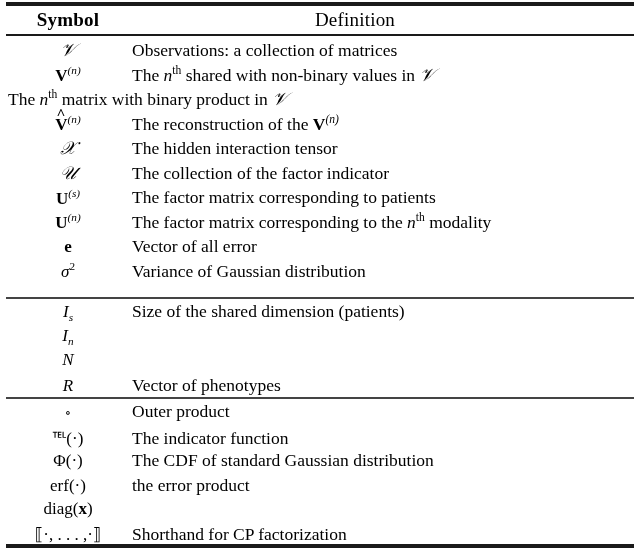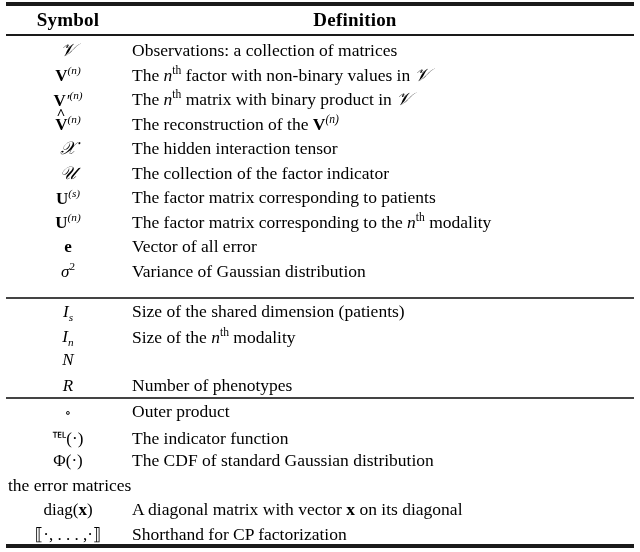--- a/index.html
+++ b/index.html
@@ -47,21 +47,21 @@
   .head-sym {
     width: 124px;
     text-align: center;
     font-weight: bold;
     font-size: 19px;
     letter-spacing: .2px;
   }
   .head-def {
     flex: 1;
     text-align: center;
-    font-weight: bold;
+    font-weight: normal;
     font-size: 19px;
     letter-spacing: .2px;
     padding-right: 54px;
   }
 
   .body-block {
     position: absolute;
     left: 6px;
     right: 6px;
   }
@@ -148,25 +148,24 @@
 
   <div class="body-block block-1">
 
     <div class="row">
       <div class="cell-sym"><span class="cal">𝒱</span></div>
       <div class="cell-def">Observations: a collection of matrices</div>
     </div>
 
     <div class="row">
       <div class="cell-sym"><span class="bfup">V</span><span class="sup"><span>(</span><span>n</span><span>)</span></span></div>
-      <div class="cell-def"><span>The </span><span class="ital">n</span><span class="sup upr">th</span><span> factor with non-binary values in </span><span class="cal">𝒱</span></div>
-    </div>
-
-    <div class="row">
-      <div class="cell-sym"><span class="bfup">V</span><span class="prime">′</span><span class="sup"><span>(</span><span>n</span><span>)</span></span></div>
+      <div class="cell-def"><span>The </span><span class="ital">n</span><span class="sup upr">th</span><span> shared with non-binary values in </span><span class="cal">𝒱</span></div>
+    </div>
+
+    <div class="row">
       <div class="cell-def"><span>The </span><span class="ital">n</span><span class="sup upr">th</span><span> matrix with binary product in </span><span class="cal">𝒱</span></div>
     </div>
 
     <div class="row">
       <div class="cell-sym"><span class="hat bfup"><span>V</span></span><span class="sup"><span>(</span><span>n</span><span>)</span></span></div>
       <div class="cell-def"><span>The reconstruction of the </span><span class="bfup">V</span><span class="sup"><span>(</span><span>n</span><span>)</span></span></div>
     </div>
 
     <div class="row">
       <div class="cell-sym"><span class="cal">𝒳</span></div>
@@ -204,30 +203,29 @@
 
   <div class="body-block block-2">
 
     <div class="row">
       <div class="cell-sym"><span class="ital">I</span><span class="sub">s</span></div>
       <div class="cell-def">Size of the shared dimension (patients)</div>
     </div>
 
     <div class="row">
       <div class="cell-sym"><span class="ital">I</span><span class="sub">n</span></div>
-      <div class="cell-def"><span>Size of the </span><span class="ital">n</span><span class="sup upr">th</span><span> modality</span></div>
     </div>
 
     <div class="row">
       <div class="cell-sym"><span class="ital">N</span></div>
     </div>
 
     <div class="row">
       <div class="cell-sym"><span class="ital">R</span></div>
-      <div class="cell-def">Number of phenotypes</div>
+      <div class="cell-def">Vector of phenotypes</div>
     </div>
 
   </div>
 
   <div class="rule rule-mid-2"></div>
 
   <div class="body-block block-3">
 
     <div class="row">
       <div class="cell-sym"><span style="font-size:13px">∘</span></div>
@@ -238,26 +236,26 @@
       <div class="cell-sym"><span class="dblbar">℡</span><span>(</span><span>·</span><span>)</span></div>
       <div class="cell-def">The indicator function</div>
     </div>
 
     <div class="row">
       <div class="cell-sym"><span>Φ</span><span>(</span><span>·</span><span>)</span></div>
       <div class="cell-def">The CDF of standard Gaussian distribution</div>
     </div>
 
     <div class="row">
-      <div class="cell-def">the error matrices</div>
+      <div class="cell-sym"><span>erf</span><span>(</span><span>·</span><span>)</span></div>
+      <div class="cell-def">the error product</div>
     </div>
 
     <div class="row">
       <div class="cell-sym"><span>diag</span><span>(</span><span class="bfup">x</span><span>)</span></div>
-      <div class="cell-def"><span>A diagonal matrix with vector </span><span class="bfup">x</span><span> on its diagonal</span></div>
     </div>
 
     <div class="row">
       <div class="cell-sym"><span class="dblbar">⟦</span><span>·</span><span>, . . . ,</span><span>·</span><span class="dblbar">⟧</span></div>
       <div class="cell-def">Shorthand for CP factorization</div>
     </div>
 
   </div>
 
   <div class="rule rule-bottom"></div>

